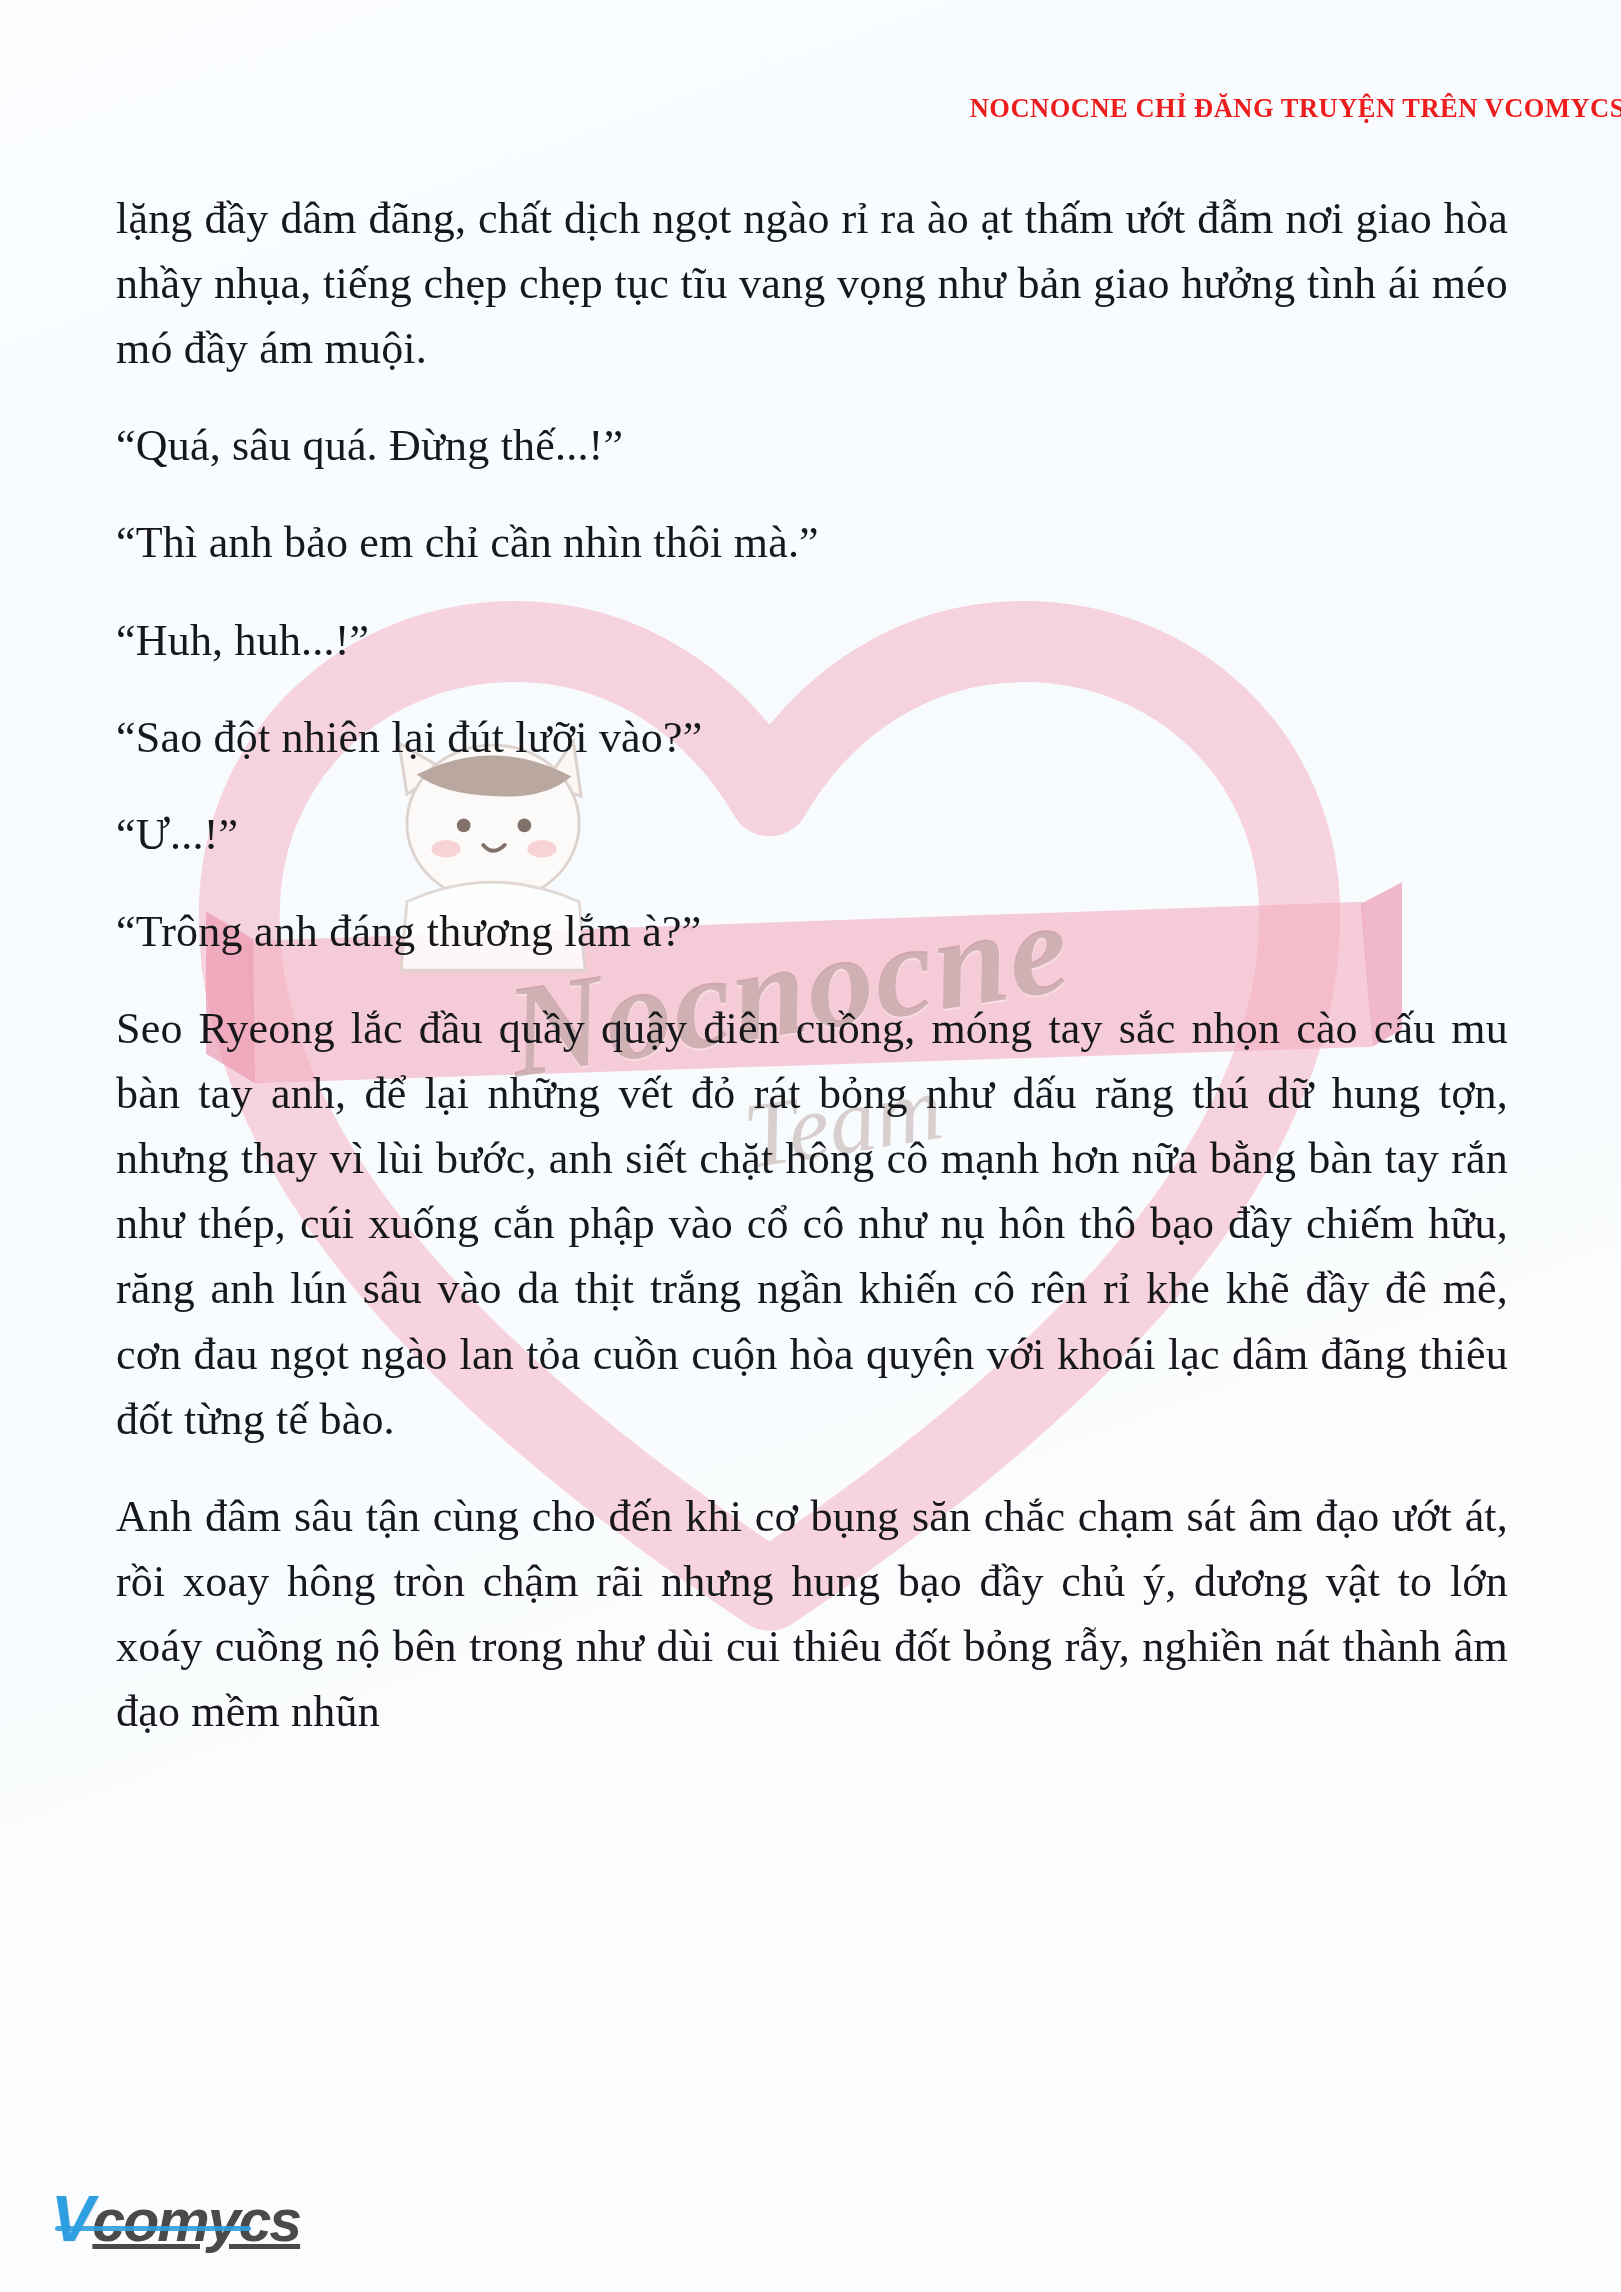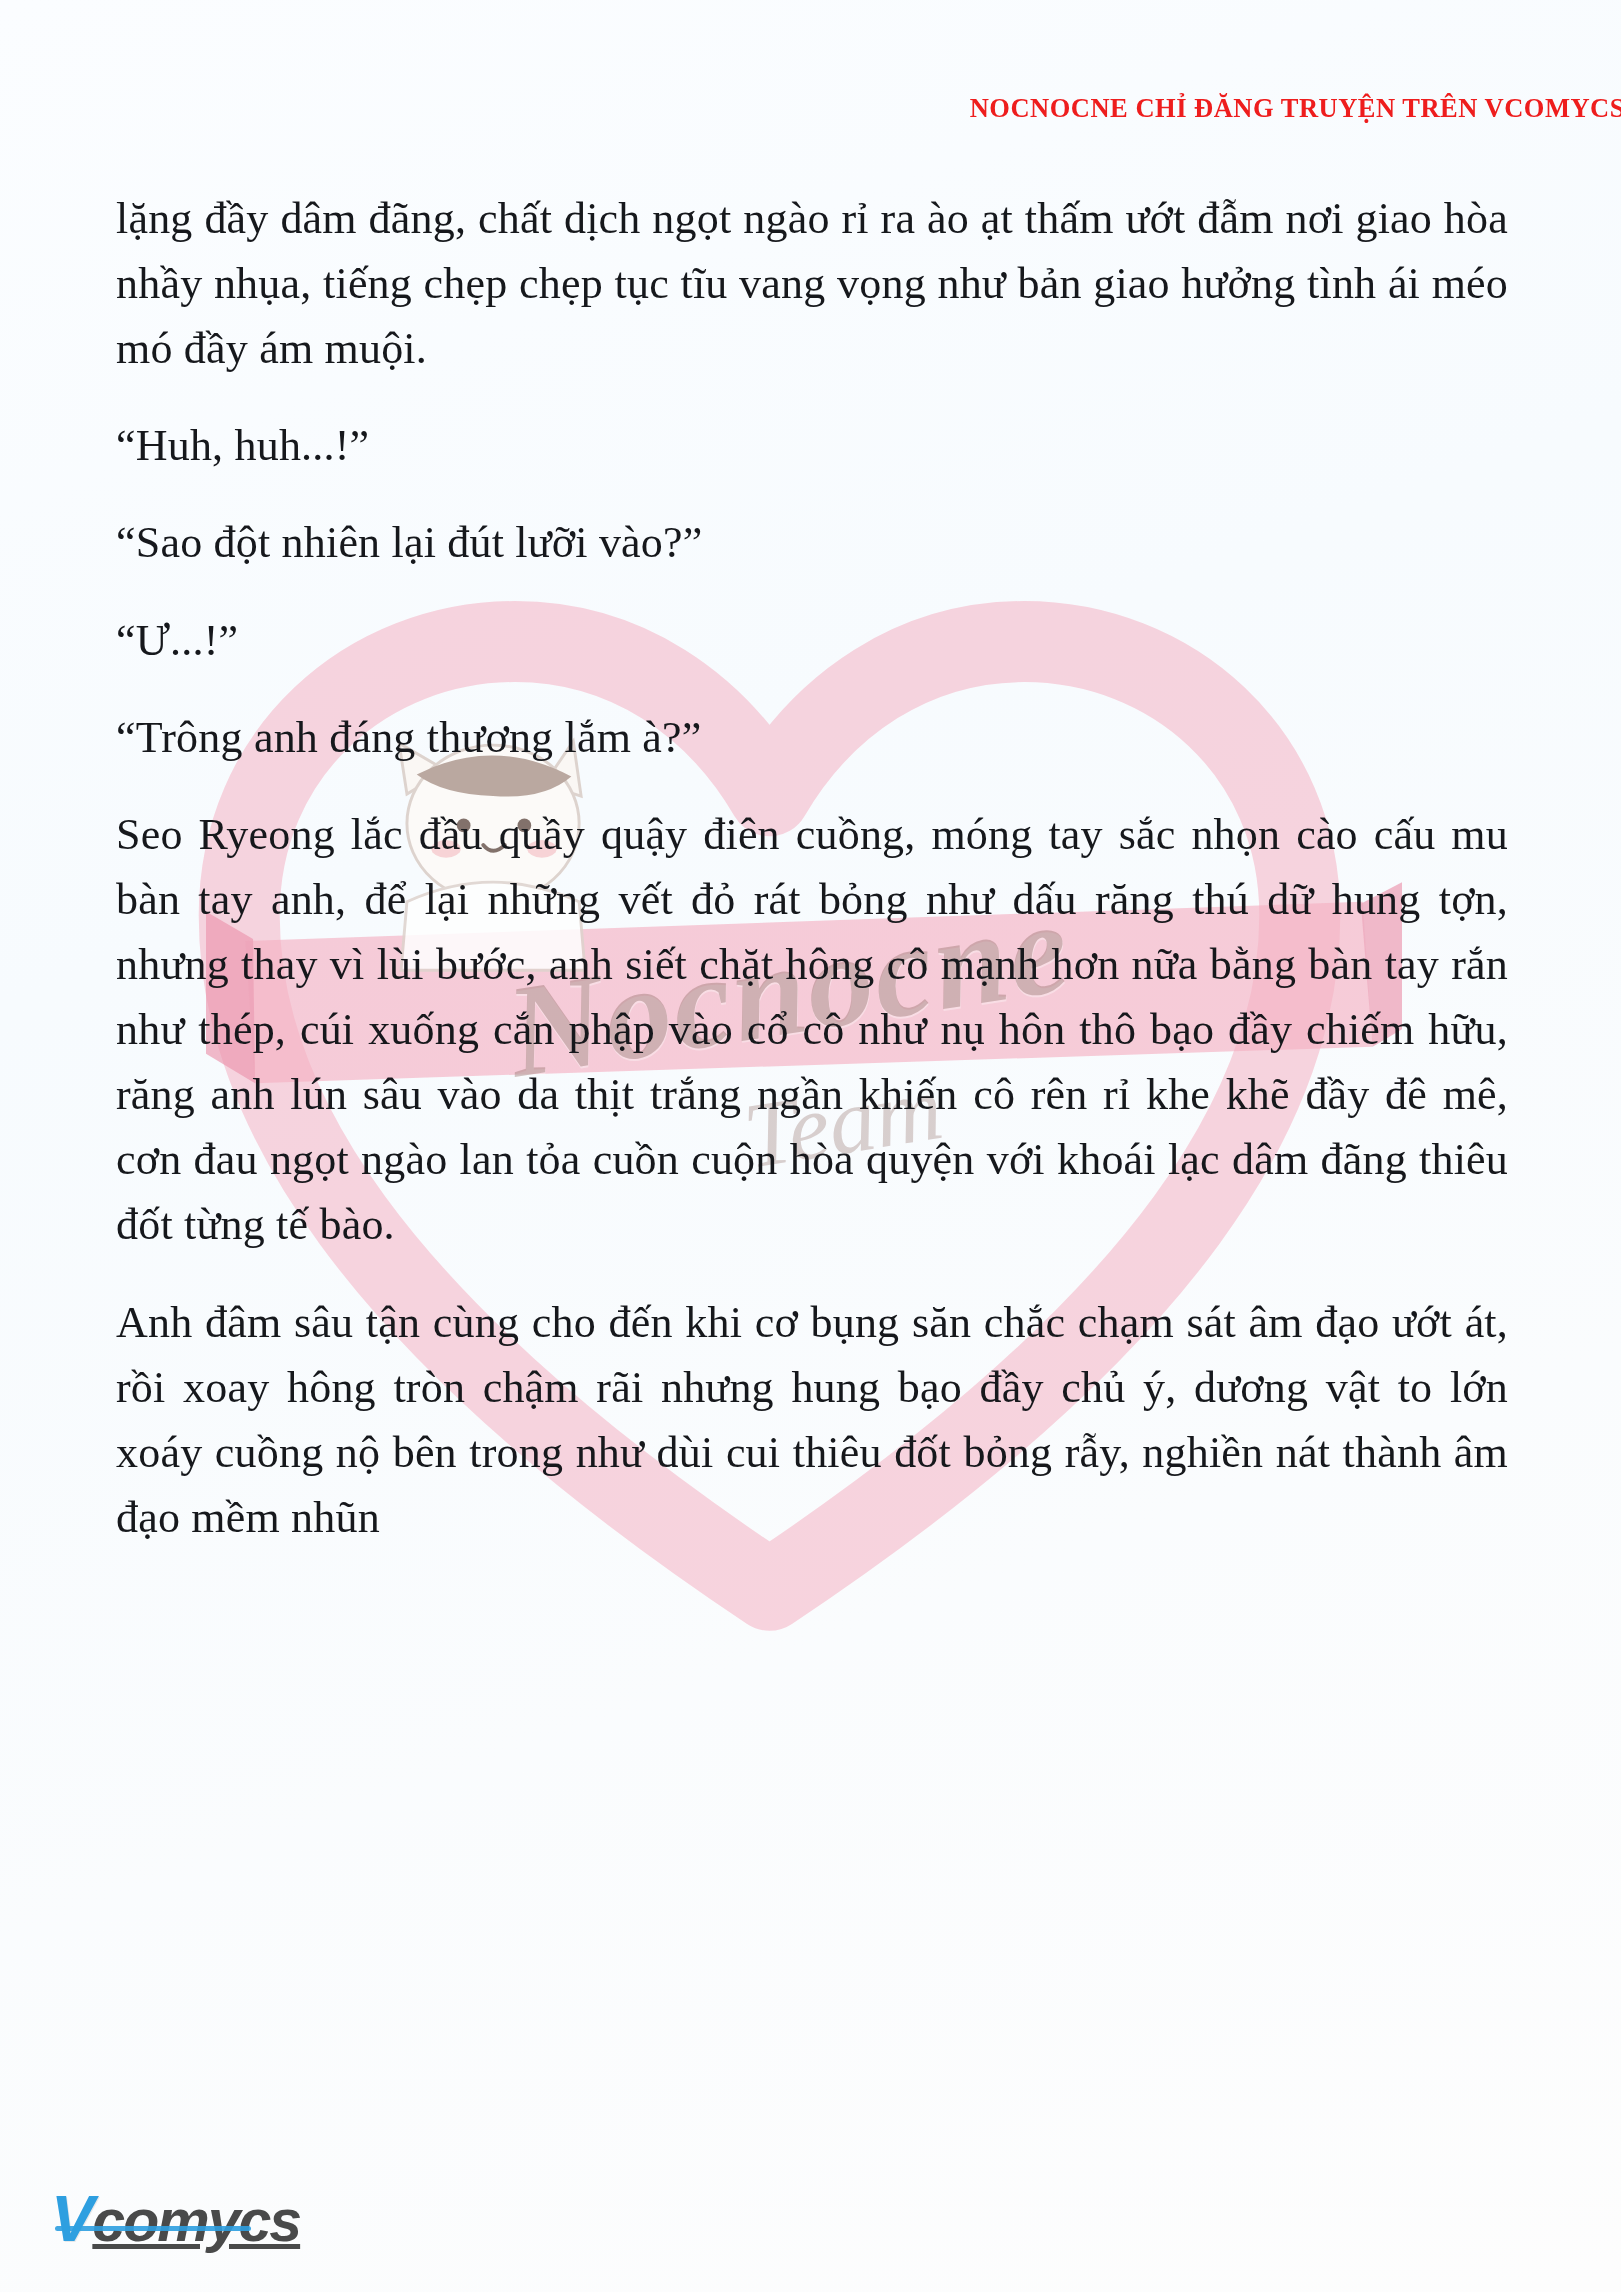--- a/index.html
+++ b/index.html
@@ -188,20 +188,22 @@
     <div class="wm-text">Nocnocne</div>
     <div class="wm-text2">Team</div>
   </div>
 
   <div class="doc-header">
     <span class="hdr-text">NOCNOCNE CHỈ ĐĂNG TRUYỆN TRÊN VCOMYCS</span>
   </div>
 
   <div class="content">
     <p class="para">lặng đầy dâm đãng, chất dịch ngọt ngào rỉ ra ào ạt thấm ướt đẫm nơi giao hòa nhầy nhụa, tiếng chẹp chẹp tục tĩu vang vọng như bản giao hưởng tình ái méo mó đầy ám muội.</p>
+    <p class="para">“Quá, sâu quá. Đừng thế...!”</p>
+    <p class="para">“Thì anh bảo em chỉ cần nhìn thôi mà.”</p>
     <p class="para">“Huh, huh...!”</p>
     <p class="para">“Sao đột nhiên lại đút lưỡi vào?”</p>
     <p class="para">“Ư...!”</p>
     <p class="para">“Trông anh đáng thương lắm à?”</p>
     <p class="para">Seo Ryeong lắc đầu quầy quậy điên cuồng, móng tay sắc nhọn cào cấu mu bàn tay anh, để lại những vết đỏ rát bỏng như dấu răng thú dữ hung tợn, nhưng thay vì lùi bước, anh siết chặt hông cô mạnh hơn nữa bằng bàn tay rắn như thép, cúi xuống cắn phập vào cổ cô như nụ hôn thô bạo đầy chiếm hữu, răng anh lún sâu vào da thịt trắng ngần khiến cô rên rỉ khe khẽ đầy đê mê, cơn đau ngọt ngào lan tỏa cuồn cuộn hòa quyện với khoái lạc dâm đãng thiêu đốt từng tế bào.</p>
     <p class="para last">Anh đâm sâu tận cùng cho đến khi cơ bụng săn chắc chạm sát âm đạo ướt át, rồi xoay hông tròn chậm rãi nhưng hung bạo đầy chủ ý, dương vật to lớn xoáy cuồng nộ bên trong như dùi cui thiêu đốt bỏng rẫy, nghiền nát thành âm đạo mềm nhũn</p>
   </div>
 
   <div class="footer-logo">
     <span class="logo-v">V</span>

